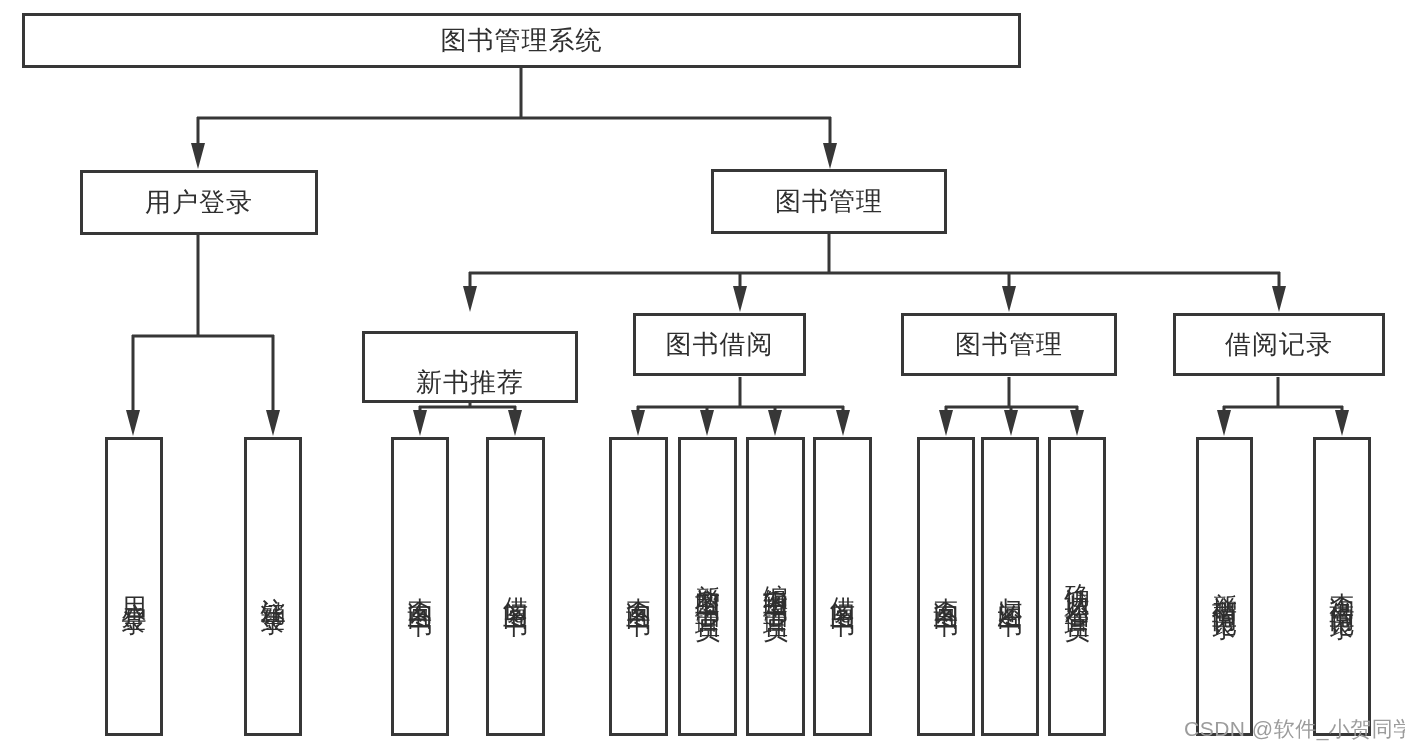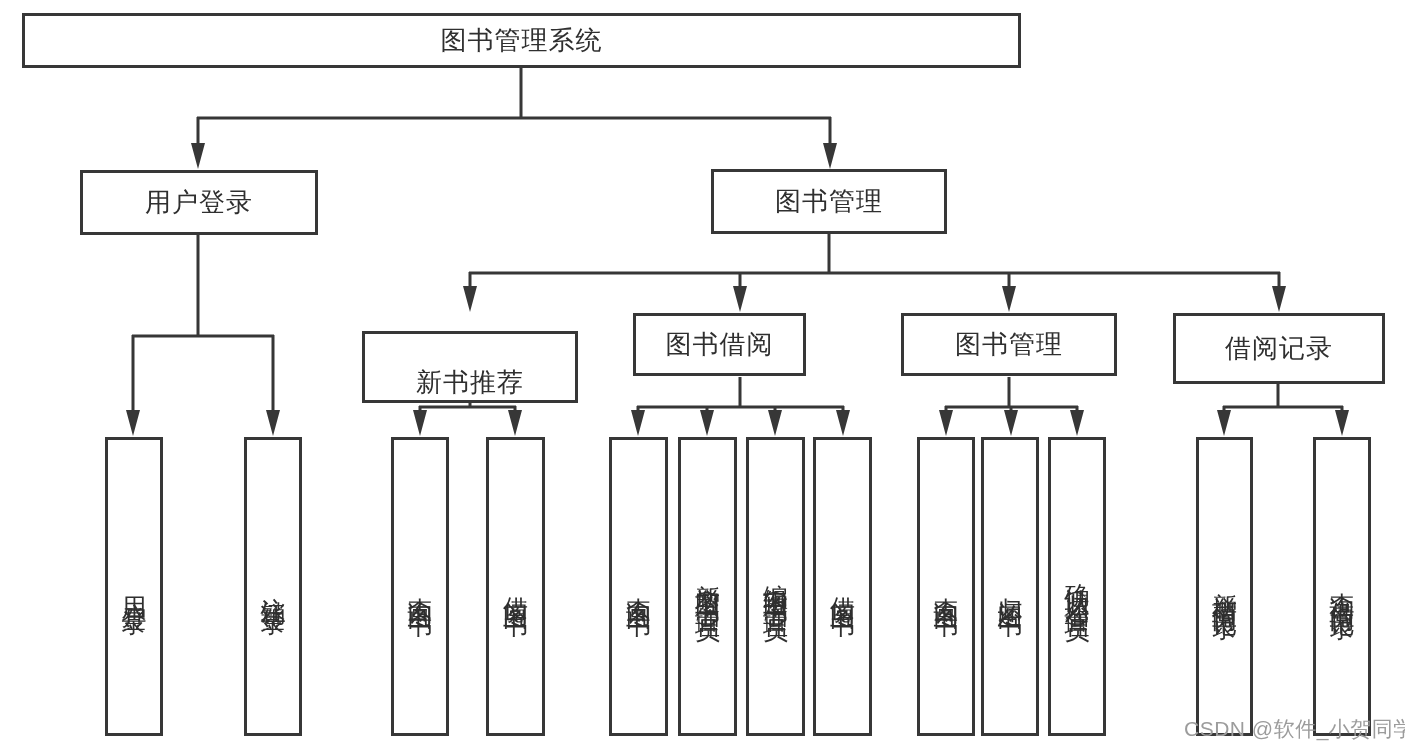--- a/index.html
+++ b/index.html
@@ -52,21 +52,21 @@
 
   <div class="hbox" style="left:362px;top:331px;width:216px;height:72px;align-items:flex-end;">
     <span>新书推荐</span>
   </div>
   <div class="hbox" style="left:633px;top:313px;width:173px;height:63px;">
     <span>图书借阅</span>
   </div>
   <div class="hbox" style="left:901px;top:313px;width:216px;height:63px;">
     <span>图书管理</span>
   </div>
-  <div class="hbox" style="left:1173px;top:313px;width:212px;height:71px;">
+  <div class="hbox" style="left:1173px;top:313px;width:212px;height:63px;">
     <span>借阅记录</span>
   </div>
 
   <div class="vbox" style="left:105px;top:437px;width:58px;">
     <span class="vt">用户登录</span>
   </div>
   <div class="vbox" style="left:244px;top:437px;width:58px;">
     <span class="vt">注销登录</span>
   </div>
 

